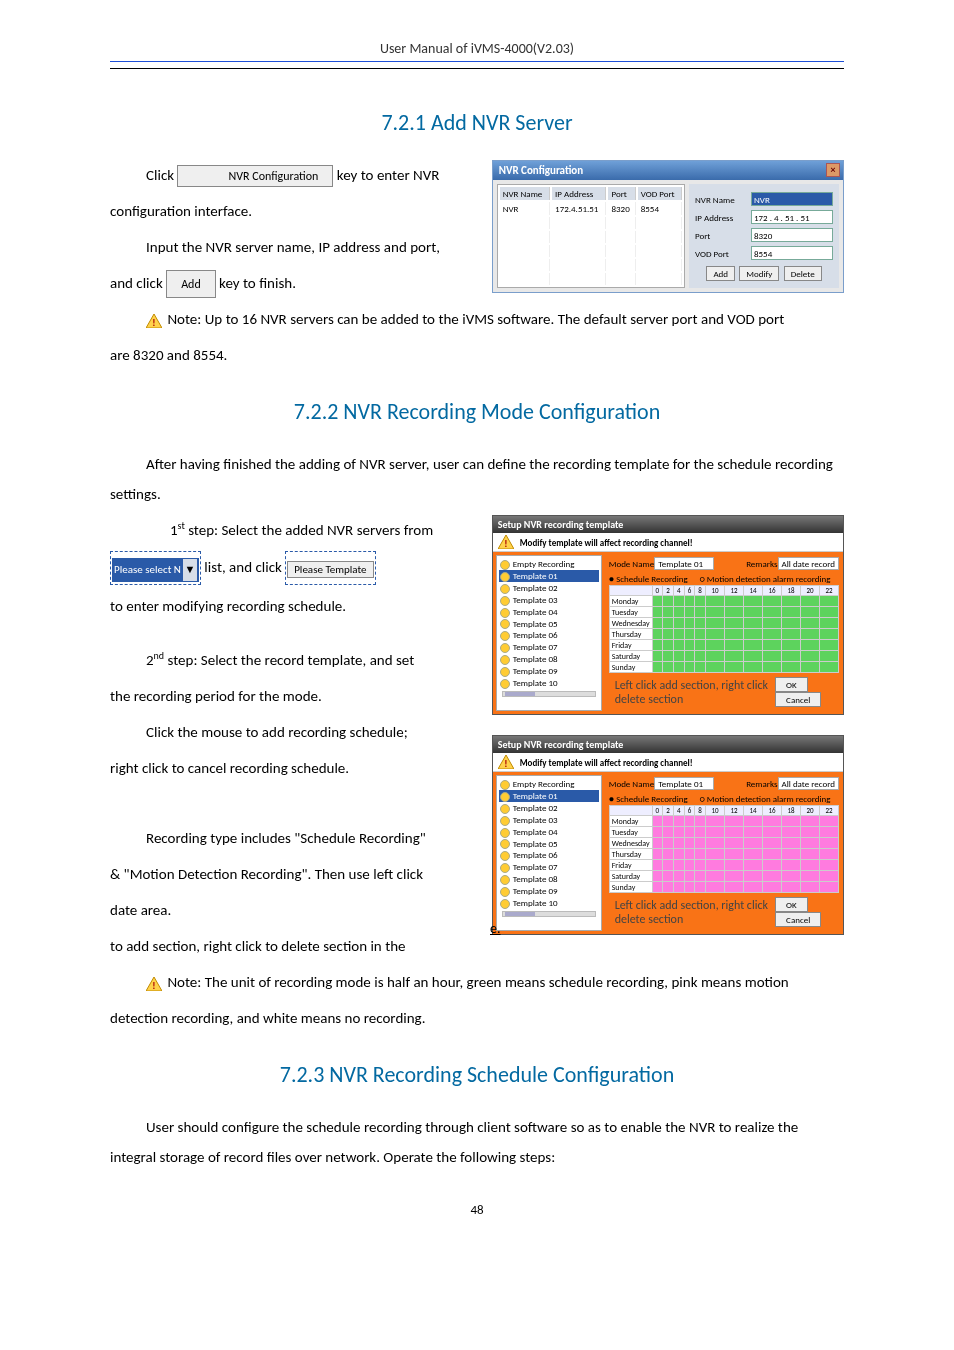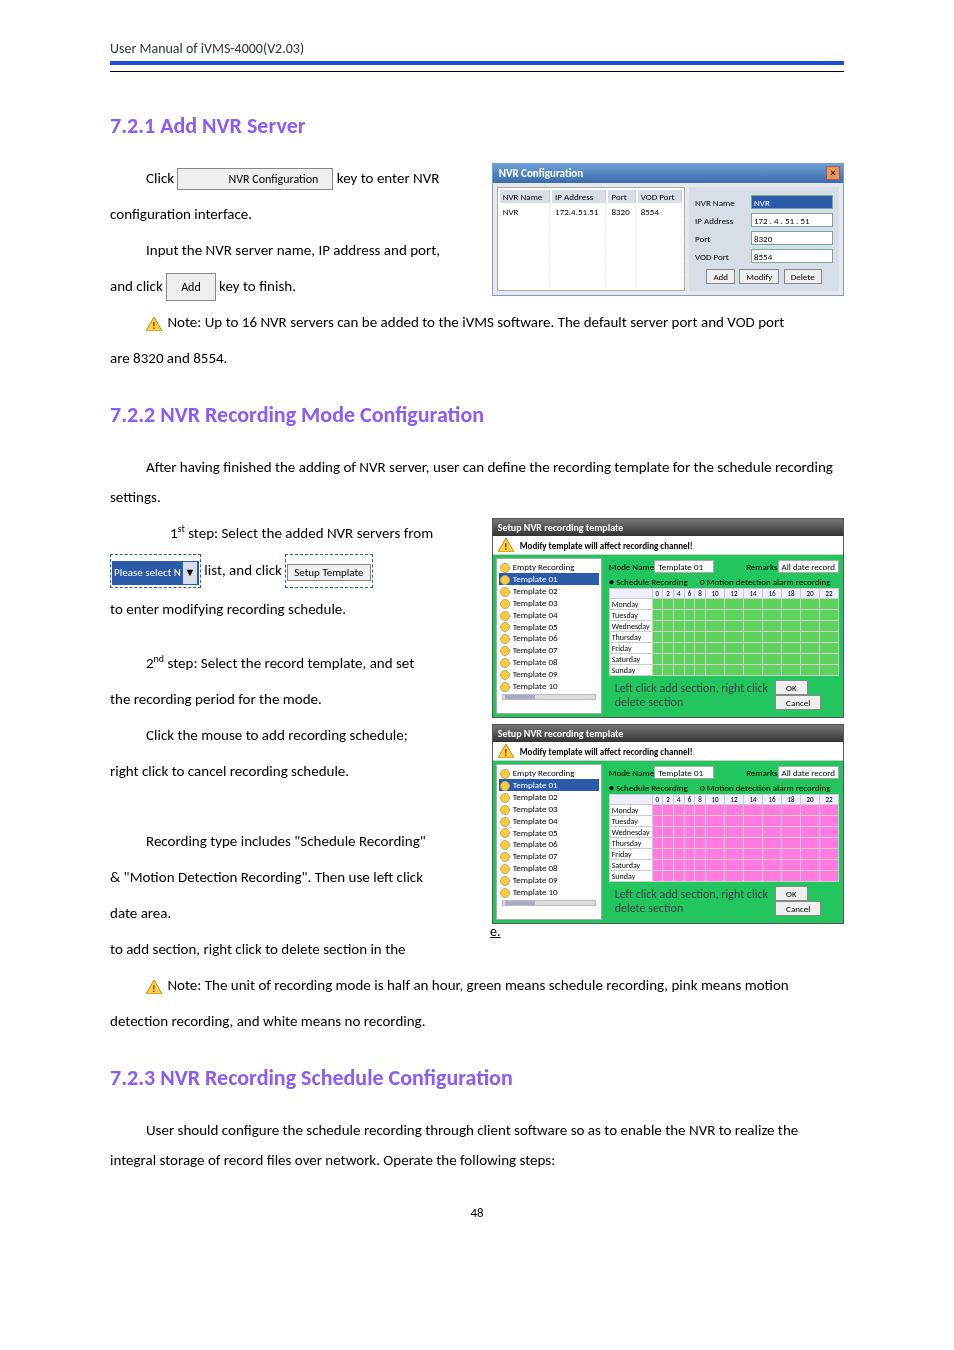--- a/index.html
+++ b/index.html
@@ -7,33 +7,34 @@
     margin: 0;
     font-family: Calibri, Arial, sans-serif;
     background: #fff;
     color: #000;
     width: 954px;
   }
   .page {
     padding: 40px 110px 40px 110px;
   }
   .header-line {
-    text-align: left;
+    text-align: center;
     font-size: 14px;
     color: #333;
     padding-bottom: 4px;
-    border-bottom: 4px solid #1d4ed8;
+    border-bottom: 1px solid #1d4ed8;
     margin-bottom: 6px;
   }
   .thin-line { border-bottom: 1px solid #000; margin-bottom: 40px; }
   h2.section {
-    color: #8b5cf6;
-    font-weight: bold;
+    color: #0369a1;
+    font-weight: normal;
     font-size: 22px;
     margin: 28px 0 24px 0;
+    text-align: center;
   }
   p { font-size: 15px; line-height: 2; margin: 0 0 6px 0; }
   .indent { text-indent: 36px; }
   .btn-img {
     display: inline-block;
     border: 1px solid #888;
     background: #efefef;
     font-size: 12px;
     padding: 2px 14px;
     vertical-align: middle;
@@ -100,21 +101,21 @@
   }
   .select-inner .arrow { background:#d7dee8; color:#000; margin-left:2px; width:14px; text-align:center;}
   .modtpl-btn {
     display:inline-block; border:1px dashed #2a5aa8; padding:1px;
     vertical-align:middle;
   }
   .modtpl-inner { border:1px solid #888; background:#efefef; padding:1px 6px; font-size:11px;}
 
   
   .tpl-dlg {
-    border:1px solid #555; background:#22c55e; font-size:9px; margin-bottom:6px;
+    border:1px solid #555; background:#f97316; font-size:9px; margin-bottom:20px;
   }
   .tpl-dlg .title {
     background: linear-gradient(#777,#333); color:#fff; padding:2px 5px; font-size:10px; font-weight:bold;
   }
   .tpl-dlg .warnbar {
     background:#fff; border-bottom:1px solid #ccc; padding:2px 5px; font-weight:bold;
     display:flex; align-items:center; gap:4px;
   }
   .tpl-body { display:flex; }
   .tpl-tree {
@@ -271,21 +272,21 @@
         <span>1</span><sup>st</sup><span> step: Select the added NVR servers from</span>
       </p>
       <p>
         <span class="select-widget">
           <span class="select-inner">
               <span>Please select N</span>
               <span class="arrow">▼</span>
             </span>
         </span>
         <span> list, and click </span>
-        <span class="modtpl-btn"><span class="modtpl-inner">Setup Template</span></span>
+        <span class="modtpl-btn"><span class="modtpl-inner">Please Template</span></span>
       </p>
       <p>to enter modifying recording schedule.</p>
       <p style="text-indent:36px; margin-top:24px;">
         <span>2</span><sup>nd</sup><span> step: Select the record template, and set</span>
       </p>
       <p>the recording period for the mode.</p>
       <p class="indent">Click the mouse to add recording schedule;</p>
       <p>right click to cancel recording schedule.</p>
 
       <p class="indent" style="margin-top:40px;">Recording type includes "Schedule Recording"</p>

